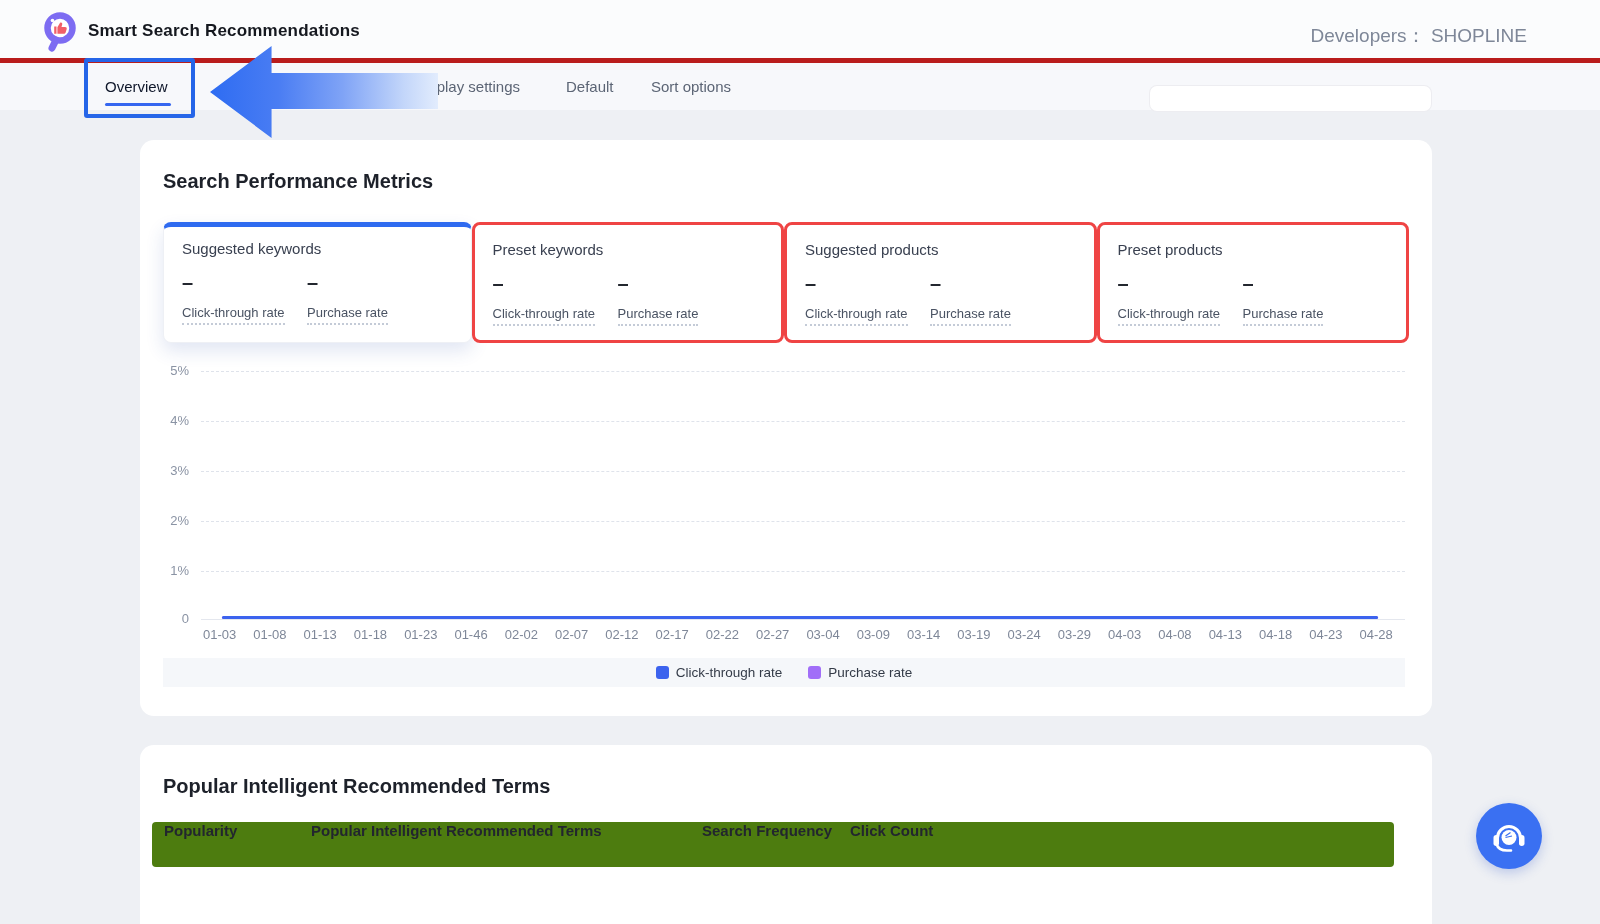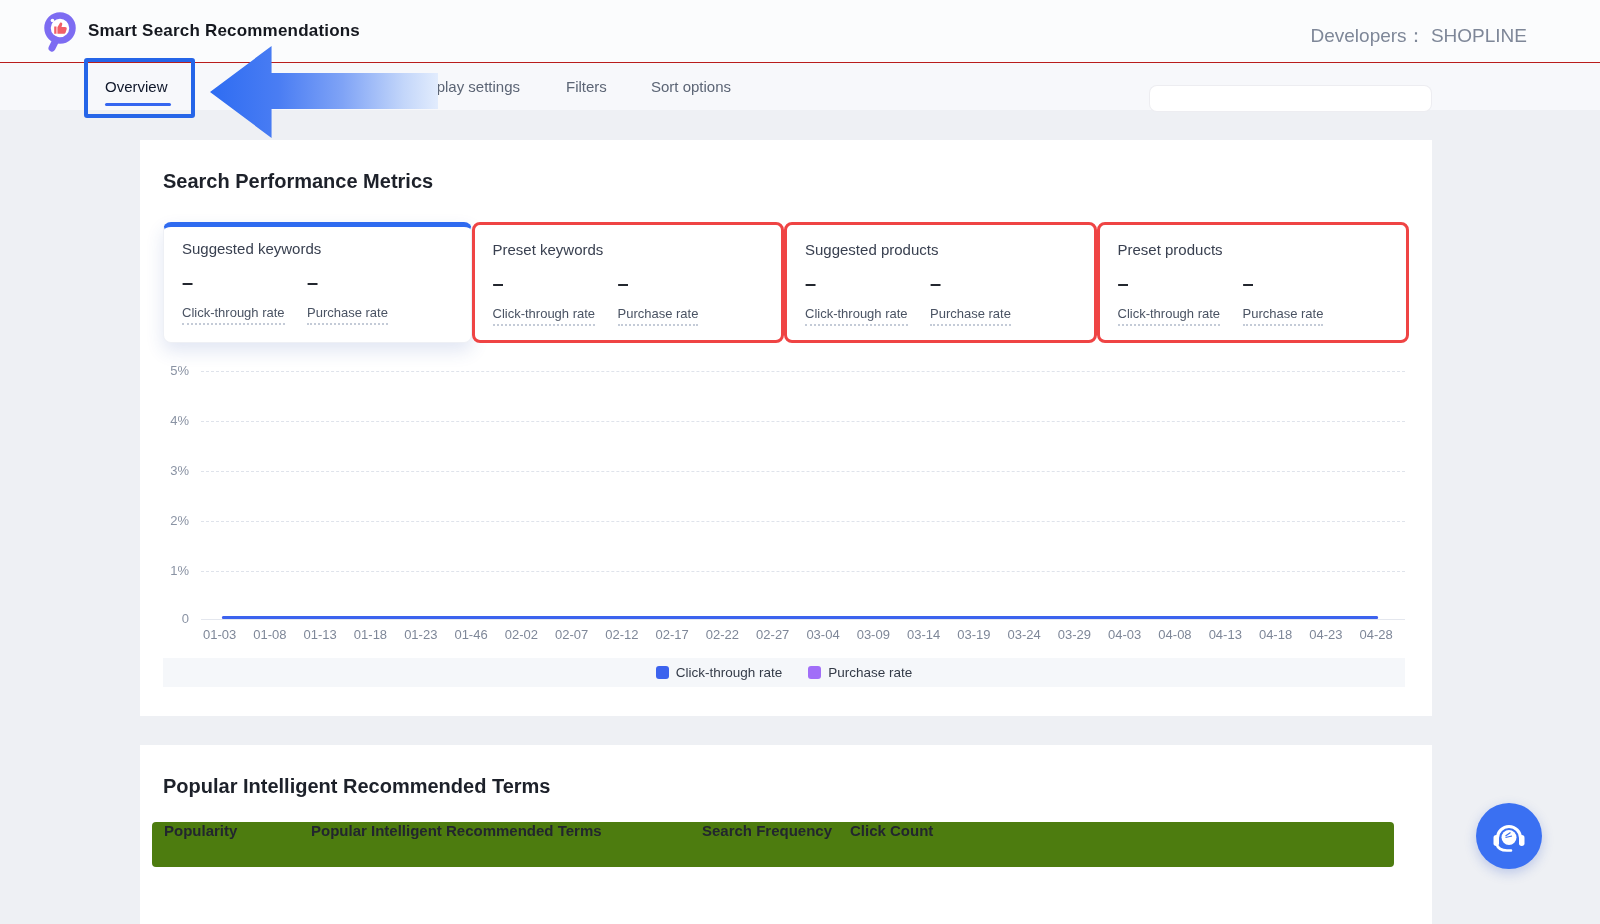--- a/index.html
+++ b/index.html
@@ -2,21 +2,21 @@
 <html><head>
 <meta charset="utf-8">
 <style>
   * { margin:0; padding:0; box-sizing:border-box; }
   html,body { width:1600px; height:924px; overflow:hidden; background:#eef0f4;
               font-family:"Liberation Sans", sans-serif; }
   #screen { position:relative; width:1600px; height:924px; overflow:hidden; background:#eef0f4; }
 
   
   .topbar { position:absolute; left:0; top:0; width:1600px; height:63px; background:#fbfcfd;
-            border-bottom:1px solid #b91c1c; z-index:5; }
+            border-bottom:5px solid #b91c1c; z-index:5; }
   .logo { position:absolute; left:40px; top:11px; width:40px; height:42px; }
   .app-title { position:absolute; left:88px; top:21px; font-size:17px; font-weight:700; color:#15181f; letter-spacing:.2px; }
   .devline { position:absolute; right:73px; top:23px; font-size:19px; color:#7e8798; }
 
   
   .tabbar { position:absolute; left:0; top:63px; width:1600px; height:47px; background:#f7f8fb; z-index:4; }
   .tab { position:absolute; top:0; height:47px; line-height:47px; font-size:15px; color:#5c6575; cursor:pointer; }
   .tab.active { color:#0f172a; }
   .tab-underline { position:absolute; left:105px; top:40px; width:66px; height:3px; background:#3566f0; border-radius:2px; }
   .date-remnant { position:absolute; left:1150px; top:86px; width:281px; height:25px; background:#ffffff;
@@ -24,21 +24,21 @@
 
   
   .hl-box { position:absolute; left:84px; top:58px; width:111px; height:60px; border:4px solid #2565e8;
             border-radius:3px; z-index:60; pointer-events:none; }
   .hl-arrow { position:absolute; left:210px; top:42px; width:228px; height:100px; z-index:60; pointer-events:none;
               background:linear-gradient(90deg,#2e6cf2 0%,#4a7df3 30%,#7fa3f6 58%,#c3d6fa 85%,#e2ecfd 100%);
               clip-path:polygon(0 50%, 27% 4%, 27% 31%, 100% 31%, 100% 67%, 27% 67%, 27% 96%); }
 
   
   .content { position:absolute; left:0; top:110px; width:1600px; height:814px; background:#eef0f4; overflow:hidden; }
-  .panel { position:absolute; left:140px; width:1292px; background:#ffffff; border-radius:0; }
+  .panel { position:absolute; left:140px; width:1292px; background:#ffffff; border-radius:14px; }
   .panel-1 { top:30px; height:576px; }
   .panel-2 { top:635px; height:220px; }
   .panel h2 { position:absolute; left:23px; top:30px; font-size:20px; font-weight:700; color:#1d212a; }
 
   
   .cards-row { position:absolute; left:23px; top:82px; width:1246px; height:121px; display:flex; }
   .mcard { flex:1; background:#fff; border:3px solid #ef4444; border-radius:8px; padding:16px 18px 14px 18px; position:relative; }
   .mcard.selected { border:1px solid #eef0f5; border-top:5px solid #2f6bf0; padding-top:13px;
                     box-shadow:0 8px 18px rgba(44,75,170,.14); }
   .mcard-title { font-size:15px; color:#394050; margin-bottom:14px; }
@@ -91,21 +91,21 @@
     <div class="app-title">Smart Search Recommendations</div>
     <div class="devline">
       <span>Developers：</span>
       <span>SHOPLINE</span>
     </div>
   </div>
 
   <div class="tabbar">
     <div class="tab active" style="left:105px">Overview</div>
     <div class="tab" style="left:415px">Display settings</div>
-    <div class="tab" style="left:566px">Filters</div>
+    <div class="tab" style="left:566px">Default</div>
     <div class="tab" style="left:651px">Sort options</div>
     <div class="tab-underline"></div>
   </div>
   <div class="date-remnant"></div>
 
   <div class="hl-box"></div>
   <div class="hl-arrow"></div>
 
   <div class="content">
 

